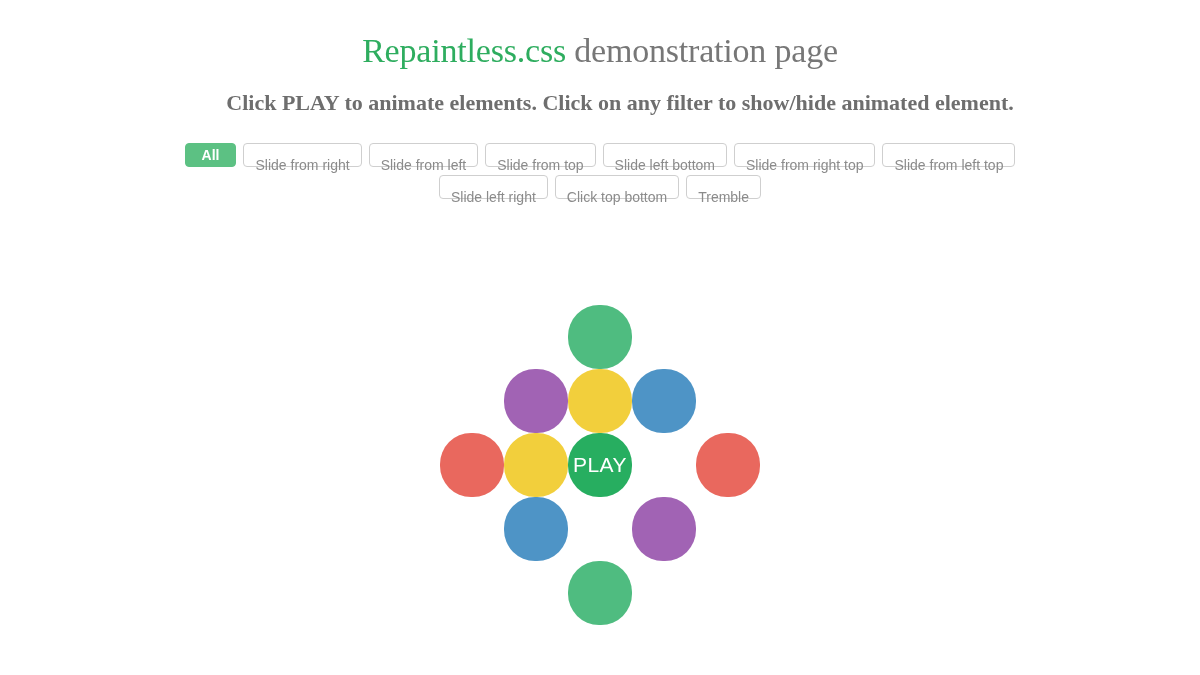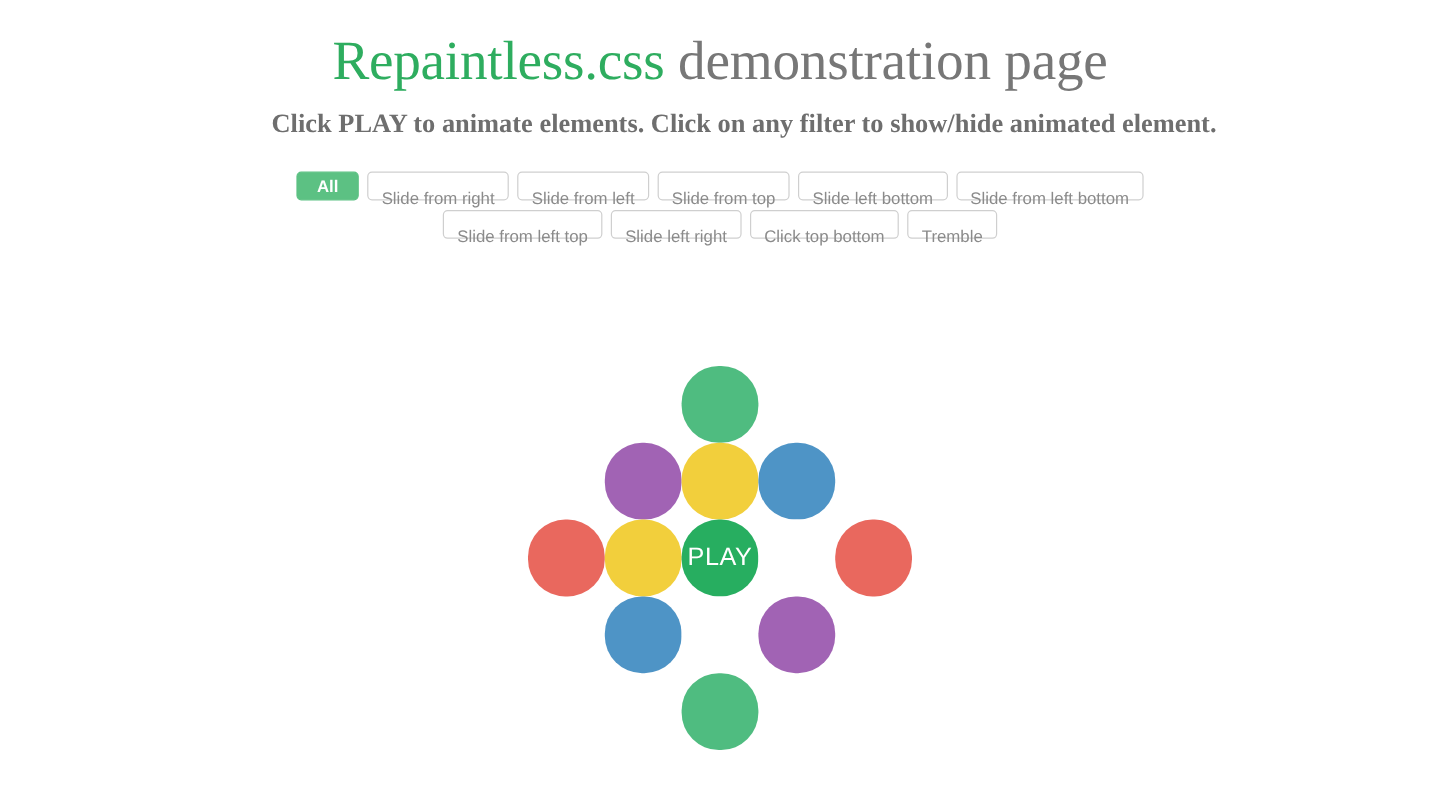--- a/index.html
+++ b/index.html
@@ -14,21 +14,21 @@
     overflow: hidden;
     position: relative;
   }
 
   
   .page-title {
     margin: 0;
     padding-top: 24px;
     text-align: center;
     font-family: "Liberation Serif", serif;
-    font-size: 46px;
+    font-size: 34px;
     font-weight: 400;
     line-height: 54px;
     color: #777777;
     letter-spacing: -0.2px;
   }
   .page-title .brand {
     color: #2EAD5F;
   }
   .page-subtitle {
     margin: 0;
@@ -125,21 +125,21 @@
 <h1 class="page-title"><span class="brand">Repaintless.css</span><span> demonstration page</span></h1>
 
 <p class="page-subtitle">Click PLAY to animate elements. Click on any filter to show/hide animated element.</p>
 
 <div class="filters">
     <button class="filter-btn is-active">All</button>
     <button class="filter-btn">Slide from right</button>
     <button class="filter-btn">Slide from left</button>
     <button class="filter-btn">Slide from top</button>
     <button class="filter-btn">Slide left bottom</button>
-    <button class="filter-btn">Slide from left bottom</button>
+    <button class="filter-btn">Slide from right top</button>
     <button class="filter-btn">Slide from left top</button>
     <button class="filter-btn">Slide left right</button>
     <button class="filter-btn">Click top bottom</button>
     <button class="filter-btn">Tremble</button>
   </div>
 
 <div class="stage">
   <div class="grid">
       <div class="cell empty" style="background: transparent;"></div>
       <div class="cell empty" style="background: transparent;"></div>

